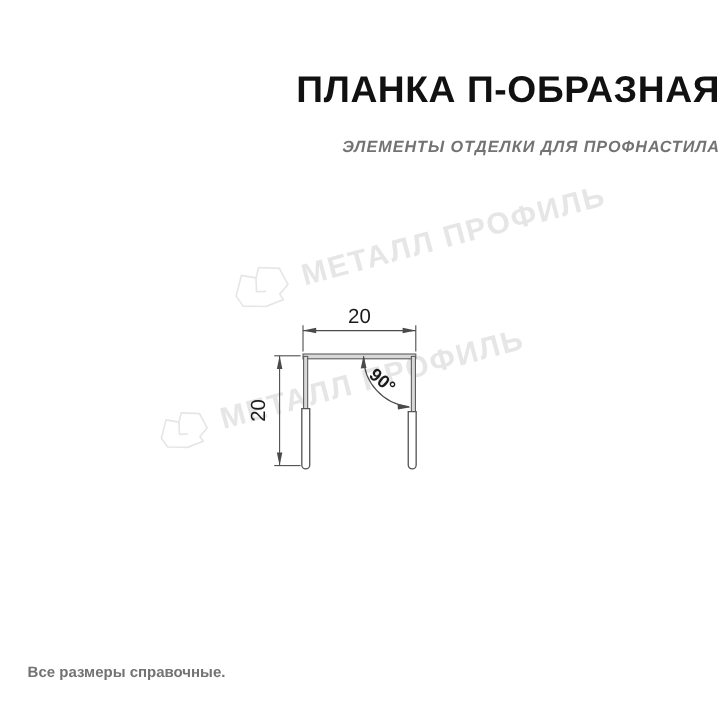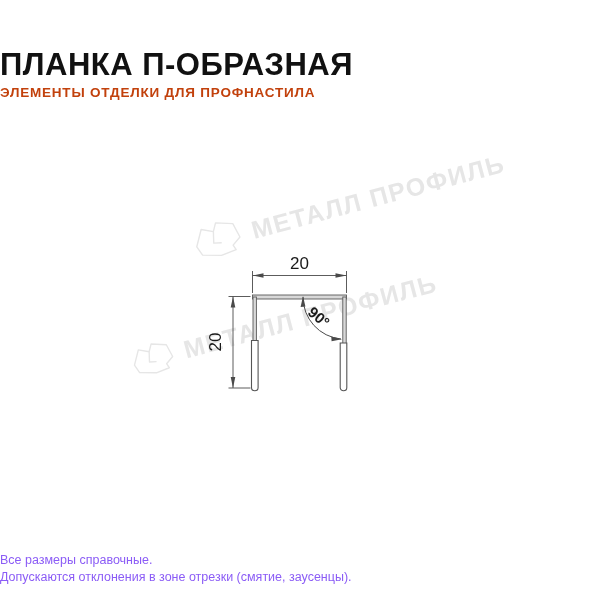--- a/index.html
+++ b/index.html
@@ -5,54 +5,55 @@
   html,body{margin:0;padding:0;background:#fff;}
   #page{
     position:relative;
     width:600px;height:600px;
     background:#fff;
     overflow:hidden;
     font-family:"Liberation Sans", sans-serif;
   }
   
   .header{
-    position:absolute;top:50px;left:0;width:600px;
-    text-align:left;
+    position:absolute;top:60px;left:0;width:600px;
+    text-align:right;
   }
   .title-line{
     font-size:31px;font-weight:700;color:#111;
     letter-spacing:0.5px;line-height:29px;
     font-family:"Liberation Sans", sans-serif;
   }
   .subtitle{
-    margin-top:6px;
-    font-size:13.5px;font-weight:700;color:#c2410c;
+    margin-top:26px;
+    font-size:13.5px;font-weight:700;color:#737373;
     letter-spacing:0.8px;
+    font-style:italic;
   }
   
   .watermark{
     position:absolute;
     display:flex;align-items:center;gap:9px;
     transform:rotate(-15deg);
     transform-origin:left center;
     pointer-events:none;
     white-space:nowrap;
   }
   .wm-text{
     font-size:25px;font-weight:700;color:#e6e6e6;
     letter-spacing:1.5px;
   }
   #wm-top{left:193px;top:222px;height:48px;}
   #wm-bottom{left:131px;top:340px;height:48px;}
   
   #diagram{position:absolute;left:0;top:0;}
   
   .footer{
-    position:absolute;left:0;top:552px;width:574px;
-    font-size:12.5px;color:#8b5cf6;line-height:17px;
+    position:absolute;left:23px;top:552px;width:574px;
+    font-size:12.5px;color:#737373;line-height:17px;font-weight:bold;
   }
 </style>
 </head>
 <body>
 
 <div id="page">
 
   <div class="header">
     <div class="title-line">ПЛАНКА П-ОБРАЗНАЯ</div>
     <div class="subtitle">ЭЛЕМЕНТЫ ОТДЕЛКИ ДЛЯ ПРОФНАСТИЛА</div>
@@ -107,16 +108,15 @@
     <g>
       <path d="M303 297 A42 42 0 0 0 341 339" fill="none" stroke="#4a4a4a" stroke-width="1"></path>
       <polygon points="303,296 300.6,307 305.4,306.6" fill="#4a4a4a"></polygon>
       <polygon points="342,339.3 331.3,336.4 331.6,341.2" fill="#4a4a4a"></polygon>
     </g>
     <text x="318" y="322" text-anchor="middle" font-size="15" font-weight="600" fill="#1a1a1a" font-family="Liberation Sans, sans-serif" transform="rotate(40 318 318)">90°</text>
   </svg>
 
   <div class="footer">
     <div>Все размеры справочные.</div>
-    <div>Допускаются отклонения в зоне отрезки (смятие, заусенцы).</div>
   </div>
 
 </div>
 
 </body></html>

